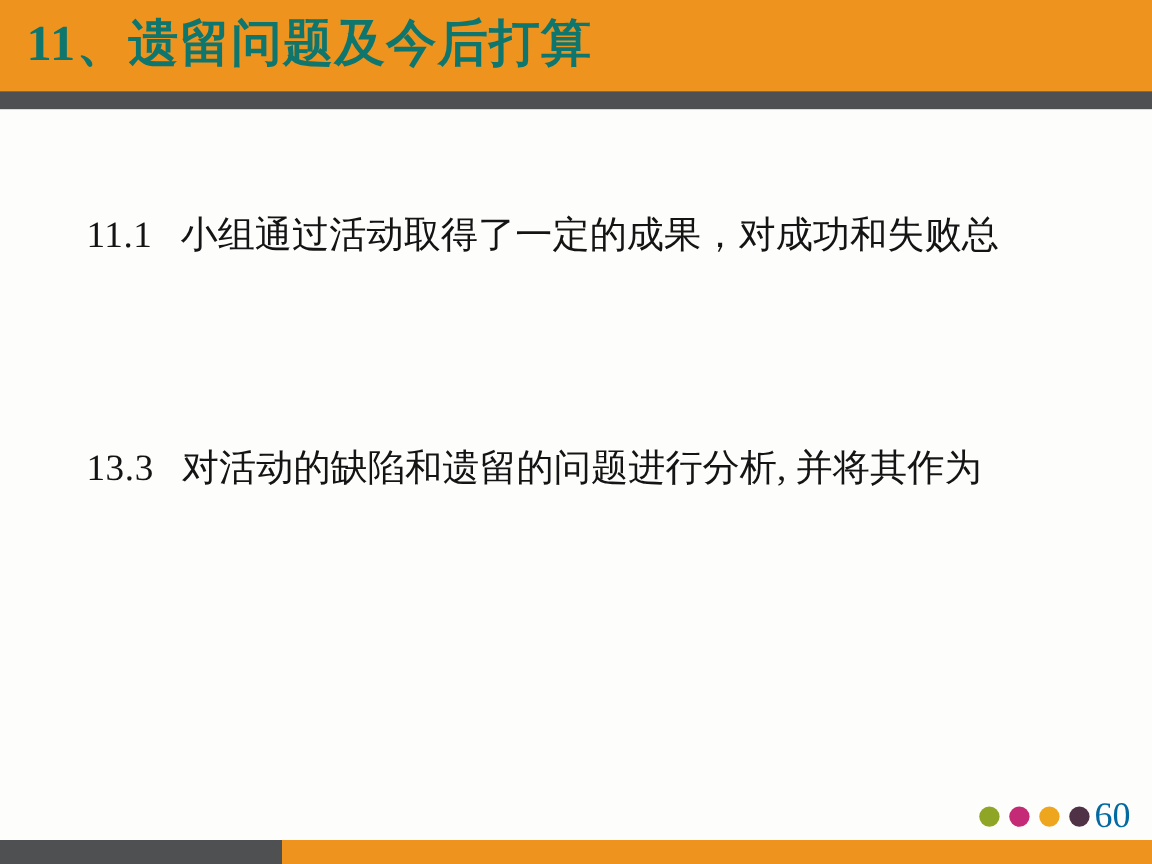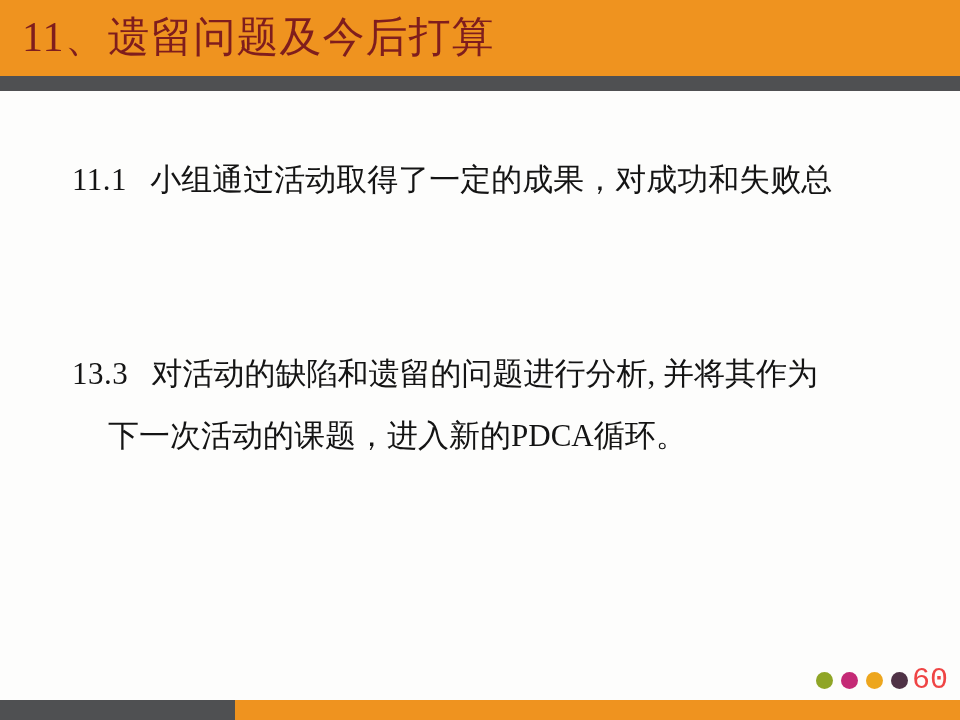--- a/index.html
+++ b/index.html
@@ -48,21 +48,21 @@
     top: 76px;
     width: 960px;
     height: 15px;
     background: #4f5052;
   }
 
   
   #body-content {
     position: absolute;
     left: 0;
-    top: 91px;
+    top: 107px;
     width: 784px;
     height: 560px;
   }
   .bullet {
     position: absolute;
     left: 72px;
     width: 840px;
     font-family: "Liberation Serif", "DejaVu Serif", serif;
     font-size: 31px;
     line-height: 62px;
@@ -93,24 +93,24 @@
   .dot {
     width: 17px;
     height: 17px;
     border-radius: 50%;
     display: block;
   }
   #page-number {
     position: absolute;
     left: 912px;
     top: 662px;
-    font-family: Liberation Mono, monospace;
+    font-family: Liberation Serif, serif;
     font-size: 30px;
     line-height: 36px;
-    color: #ef4444;
+    color: #0369a1;
   }
   #footer-bar-dark {
     position: absolute;
     left: 0;
     top: 700px;
     width: 235px;
     height: 20px;
     background: #4f5052;
   }
   #footer-bar-orange {
@@ -121,35 +121,34 @@
     height: 20px;
     background: #ef931f;
   }
 </style>
 </head>
 <body>
 
 <div id="slide" style="background: rgb(253, 253, 252);">
 
   <div id="header-band" style="background: rgb(239, 147, 31);"></div>
-  <div id="header-title" style="color: #7f1d1d;">11、遗留问题及今后打算</div>
+  <div id="header-title" style="color: #0f766e; font-weight: bold;">11、遗留问题及今后打算</div>
   <div id="header-underbar" style="background: rgb(79, 80, 82);"></div>
 
   <div id="body-content">
 
     <div class="bullet" id="bullet-1">
       <span class="num">11.1</span>
       <span class="sp">&nbsp;&nbsp;</span><span>小组通过活动取得了一定的成果，对成功和失败总</span>
     </div>
 
 
     <div class="bullet" id="bullet-3">
       <span class="num">13.3</span>
       <span class="sp">&nbsp;&nbsp;</span><span>对活动的缺陷和遗留的问题进行分析, 并将其作为</span>
-      <span class="cont">下一次活动的课题，进入新的PDCA循环。</span>
     </div>
 
 
   </div>
 
   <div id="footer-dots">
     <span class="dot" id="dot-0" style="background: rgb(143, 165, 38);"></span>
     <span class="dot" id="dot-1" style="background: rgb(196, 42, 118);"></span>
     <span class="dot" id="dot-2" style="background: rgb(237, 166, 30);"></span>
     <span class="dot" id="dot-3" style="background: rgb(79, 50, 70);"></span>

